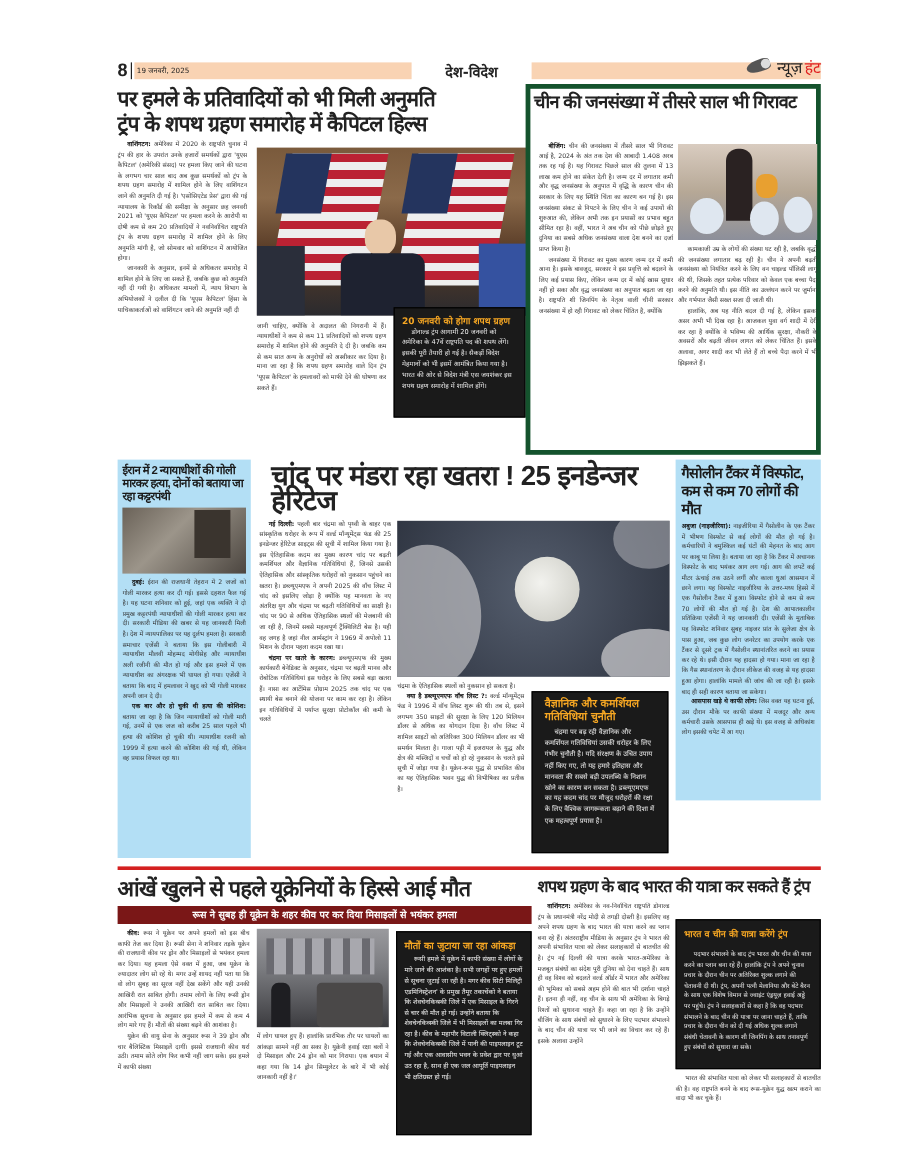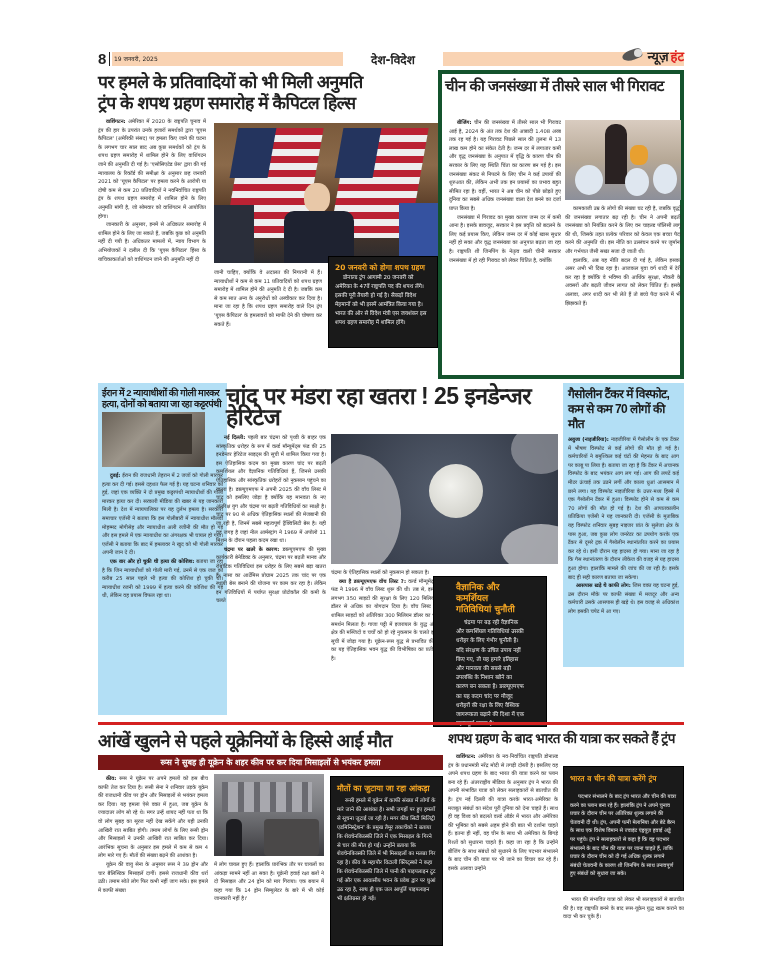--- a/index.html
+++ b/index.html
@@ -9,22 +9,22 @@
   .hdr .bar1{position:absolute;left:14px;top:2px;width:231px;height:14px;background:#f9d3b3}
   .hdr .bar2{position:absolute;left:345px;top:2px;width:241px;height:14px;background:#f9d3b3}
   .pno{position:absolute;left:0;top:0;font-size:15px;font-weight:bold;font-family:"Liberation Sans",sans-serif}
   .pline{position:absolute;left:11px;top:2px;width:1px;height:14px;background:#222}
   .date{position:absolute;left:16px;top:5px;font-size:6px}
   .section{position:absolute;left:250px;top:1px;width:90px;text-align:center;font-size:12px;font-weight:bold}
   .logo{position:absolute;right:0;top:-4px;display:flex;align-items:center;gap:2px}
   .logo .bird{width:26px;height:20px;position:relative}
   .logo .bird:before{content:"";position:absolute;left:2px;top:4px;width:20px;height:10px;background:#555;border-radius:60% 40% 30% 70%;transform:rotate(-20deg)}
   .logo .bird:after{content:"";position:absolute;left:14px;top:3px;width:8px;height:8px;background:#ddd;border-radius:50%}
-  .logo .n1{font-size:13px;font-weight:bold;color:#222}
-  .logo .n2{font-size:13px;font-weight:bold;color:#e02020}
+  .logo .n1{font-size:13px;font-weight:normal;color:#222}
+  .logo .n2{font-size:13px;font-weight:normal;color:#e02020}
   .h1{font-weight:bold;color:#222;font-family:"Liberation Sans",sans-serif;letter-spacing:-0.5px}
   .txt{font-size:5.2px;line-height:8.6px;text-align:justify;color:#333}
   .txt b{color:#111}
   .box-dark{background:#1a1a1a;color:#eee;border:1px solid #000}
   .box-dark .t{color:#f5a623;font-weight:bold}
   .img{position:absolute;overflow:hidden}
   .china{position:absolute;left:340px;top:20px;width:246px;height:309px;border:4px solid #14532d}
   .blue{background:#b3dff5}
   .rule{position:absolute;height:3px;background:#d42020}
 </style>
@@ -85,21 +85,21 @@
       <div style="position:absolute;left:60px;top:48px;width:24px;height:28px;background:#dfe7f0;border-radius:50%"></div>
       <div style="position:absolute;left:88px;top:44px;width:24px;height:30px;background:#dfe7f0;border-radius:50%"></div>
       <div style="position:absolute;left:65px;top:25px;width:18px;height:20px;background:#e8a030;border-radius:40%"></div>
     </div>
     <div class="txt" style="position:absolute;left:123px;top:130px;width:116px;height:170px;overflow:hidden">
       <p style="text-indent:8px">कामकाजी उम्र के लोगों की संख्या घट रही है, जबकि वृद्धों की जनसंख्या लगातार बढ़ रही है। चीन ने अपनी बढ़ती जनसंख्या को नियंत्रित करने के लिए वन चाइल्ड पॉलिसी लागू की थी, जिसके तहत प्रत्येक परिवार को केवल एक बच्चा पैदा करने की अनुमति थी। इस नीति का उल्लंघन करने पर जुर्माना और गर्भपात जैसी सख्त सजा दी जाती थी।</p>
       <p style="text-indent:8px">हालांकि, अब यह नीति बदल दी गई है, लेकिन इसका असर अभी भी दिख रहा है। आजकल युवा वर्ग शादी में देरी कर रहा है क्योंकि वे भविष्य की आर्थिक सुरक्षा, नौकरी के अवसरों और बढ़ती जीवन लागत को लेकर चिंतित हैं। इसके अलावा, अगर शादी कर भी लेते हैं तो बच्चे पैदा करने में भी झिझकते हैं।</p>
     </div>
   </div>
 
-  <div class="blue" style="position:absolute;left:0;top:333px;width:129px;height:332px;padding:4px 4px">
+  <div class="blue" style="position:absolute;left:0;top:333px;width:111px;height:332px;padding:4px 4px">
     <div class="h1" style="font-size:9.5px;line-height:11px;color:#1a1a1a">ईरान में 2 न्यायाधीशों की गोली मारकर हत्या, दोनों को बताया जा रहा कट्टरपंथी</div>
     <div class="img" style="position:relative;margin-top:3px;width:103px;height:55px;background:linear-gradient(135deg,#6a6258 0%,#9c958a 40%,#4c4640 100%)">
       <div style="position:absolute;left:60px;top:2px;width:30px;height:40px;background:#3a342e"></div>
     </div>
     <div class="txt" style="margin-top:4px;height:232px;overflow:hidden">
       <p style="text-indent:8px"><b>दुबई:</b> <span>ईरान की राजधानी तेहरान में 2 जजों को गोली मारकर हत्या कर दी गई। इससे दहशत फैल गई है। यह घटना शनिवार को हुई, जहां एक व्यक्ति ने दो प्रमुख कट्टरपंथी न्यायाधीशों की गोली मारकर हत्या कर दी। सरकारी मीडिया की खबर से यह जानकारी मिली है। देश में न्यायपालिका पर यह दुर्लभ हमला है। सरकारी समाचार एजेंसी ने बताया कि इस गोलीबारी में न्यायाधीश मौलवी मोहम्मद मोगीसेह और न्यायाधीश अली रजीनी की मौत हो गई और इस हमले में एक न्यायाधीश का अंगरक्षक भी घायल हो गया। एजेंसी ने बताया कि बाद में हमलावर ने खुद को भी गोली मारकर अपनी जान दे दी।</span></p>
       <p style="text-indent:8px"><b>एक बार और हो चुकी थी हत्या की कोशिश:</b> <span>बताया जा रहा है कि जिन न्यायाधीशों को गोली मारी गई, उनमें से एक जज को करीब 25 साल पहले भी हत्या की कोशिश हो चुकी थी। न्यायाधीश रजनी को 1999 में हत्या करने की कोशिश की गई थी, लेकिन वह प्रयास विफल रहा था।</span></p>
     </div>
   </div>
 
@@ -114,21 +114,21 @@
     <div class="img" style="left:233px;top:384px;width:227px;height:130px;background:radial-gradient(circle at 50% 45%,#555e6e 0%,#3d4452 60%,#2e3440 100%)">
       <div style="position:absolute;left:98px;top:30px;width:54px;height:54px;border-radius:50%;background:radial-gradient(circle at 40% 40%,#f2f2ee,#c8c8c0)"></div>
       <div style="position:absolute;left:-20px;top:20px;width:90px;height:120px;border-radius:50%;background:#b8b8bc;opacity:.75"></div>
       <div style="position:absolute;left:170px;top:90px;width:80px;height:50px;border-radius:50%;background:#c0c0c4;opacity:.8"></div>
       <div style="position:absolute;left:180px;top:-10px;width:60px;height:50px;border-radius:50%;background:#a8aab0;opacity:.6"></div>
     </div>
     <div class="txt" style="position:absolute;left:233px;top:518px;width:106px;height:147px;overflow:hidden">
       <p>चंद्रमा के ऐतिहासिक स्थलों को नुकसान हो सकता है।</p>
       <p style="text-indent:8px"><b>क्या है डब्ल्यूएमएफ वॉच लिस्ट ?:</b> <span>वर्ल्ड मॉन्यूमेंट्स फंड ने 1996 में वॉच लिस्ट शुरू की थी। तब से, इसने लगभग 350 साइटों की सुरक्षा के लिए 120 मिलियन डॉलर से अधिक का योगदान दिया है। वॉच लिस्ट में शामिल साइटों को अतिरिक्त 300 मिलियन डॉलर का भी समर्थन मिलता है। गाजा पट्टी में इजरायल के युद्ध और क्षेत्र की मस्जिदों व चर्चों को हो रहे नुकसान के चलते इसे सूची में जोड़ा गया है। यूक्रेन-रूस युद्ध से प्रभावित कीव का यह ऐतिहासिक भवन युद्ध की विभीषिका का प्रतीक है।</span></p>
     </div>
-    <div class="box-dark" style="position:absolute;left:335px;top:526px;width:114px;height:151px;padding:5px 22px">
+    <div class="box-dark" style="position:absolute;left:345px;top:526px;width:114px;height:135px;padding:5px 10px">
       <div class="t" style="font-size:9px;line-height:11px;margin-bottom:3px">वैज्ञानिक और कमर्शियल गतिविधियां चुनौती</div>
       <div style="font-size:5.6px;line-height:9.2px;text-indent:8px">चंद्रमा पर बढ़ रही वैज्ञानिक और कमर्शियल गतिविधियां उसकी धरोहर के लिए गंभीर चुनौती है। यदि संरक्षण के उचित उपाय नहीं किए गए, तो यह हमारे इतिहास और मानवता की सबसे बड़ी उपलब्धि के निशान खोने का कारण बन सकता है। डब्ल्यूएमएफ का यह कदम चांद पर मौजूद धरोहरों की रक्षा के लिए वैश्विक जागरूकता बढ़ाने की दिशा में एक महत्वपूर्ण प्रयास है।</div>
     </div>
   </div>
 
   <div class="blue" style="position:absolute;left:465px;top:333px;width:121px;height:284px;padding:4px 5px">
     <div class="h1" style="font-size:12px;line-height:15px;color:#1a1a1a">गैसोलीन टैंकर में विस्फोट, कम से कम 70 लोगों की मौत</div>
     <div class="txt" style="margin-top:3px;height:270px;overflow:hidden">
       <p><b>अबुजा (नाइजीरिया):</b> <span>नाइजीरिया में गैसोलीन के एक टैंकर में भीषण विस्फोट से कई लोगों की मौत हो गई है। कर्मचारियों ने बमुश्किल कई घंटों की मेहनत के बाद आग पर काबू पा लिया है। बताया जा रहा है कि टैंकर में अचानक विस्फोट के बाद भयंकर आग लग गई। आग की लपटें कई मीटर ऊंचाई तक उठने लगीं और काला धुआं आसमान में छाने लगा। यह विस्फोट नाइजीरिया के उत्तर-मध्य हिस्से में एक गैसोलीन टैंकर में हुआ। विस्फोट होने से कम से कम 70 लोगों की मौत हो गई है। देश की आपातकालीन प्रतिक्रिया एजेंसी ने यह जानकारी दी। एजेंसी के मुताबिक यह विस्फोट शनिवार सुबह नाइजर प्रांत के सुलेजा क्षेत्र के पास हुआ, जब कुछ लोग जनरेटर का उपयोग करके एक टैंकर से दूसरे ट्रक में गैसोलीन स्थानांतरित करने का प्रयास कर रहे थे। इसी दौरान यह हादसा हो गया। माना जा रहा है कि गैस स्थानांतरण के दौरान लीकेज की वजह से यह हादसा हुआ होगा। हालांकि मामले की जांच की जा रही है। इसके बाद ही सही कारण बताया जा सकेगा।</span></p>
       <p style="text-indent:8px"><b>आसपास खड़े थे काफी लोग:</b> <span>जिस वक्त यह घटना हुई, उस दौरान मौके पर काफी संख्या में मजदूर और अन्य कर्मचारी उसके आसपास ही खड़े थे। इस वजह से अधिकांश लोग इसकी चपेट में आ गए।</span></p>

